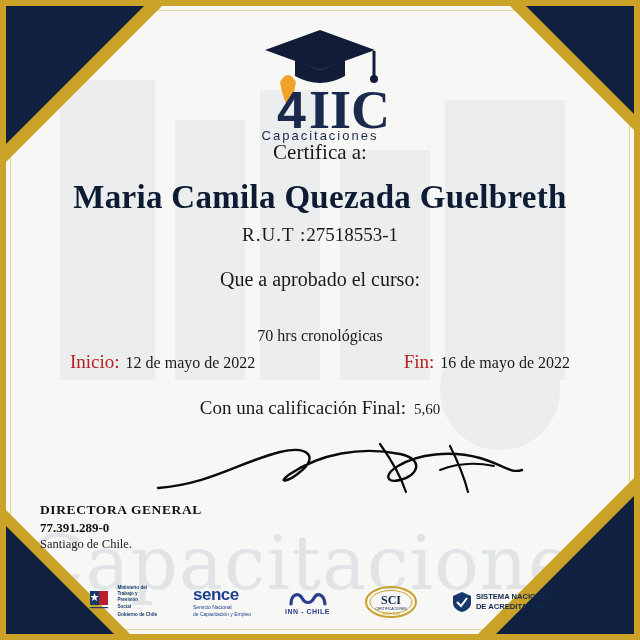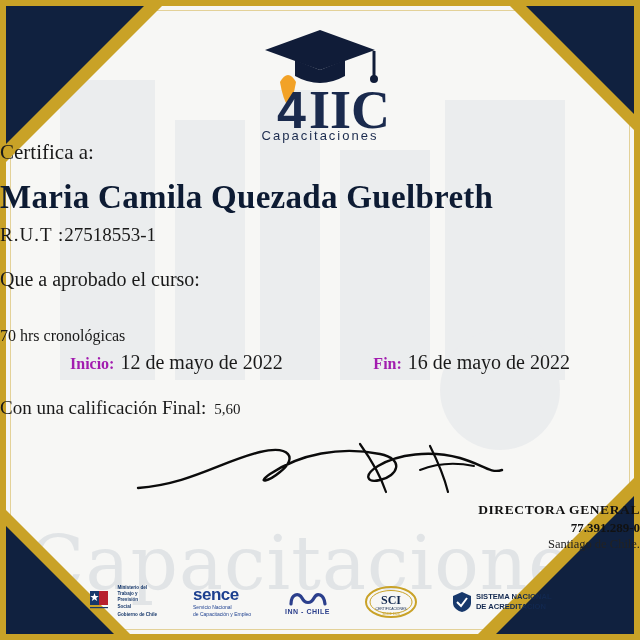--- a/index.html
+++ b/index.html
@@ -152,21 +152,21 @@
     text-align: center;
     z-index: 5;
   }
   .logo-svg { display: block; margin: 0 auto; }
 
   
   .content {
     position: absolute;
     top: 140px;
     left: 0; right: 0;
-    text-align: left;
+    text-align: center;
     z-index: 5;
   }
   .certifica {
     font-size: 21px;
     color: #1a1a1a;
     margin-bottom: 14px;
   }
   .student-name {
     font-size: 33px;
     color: #0d1b33;
@@ -209,47 +209,48 @@
     top: 0;
     white-space: nowrap;
   }
   .date-end {
     position: absolute;
     right: 0;
     top: 0;
     white-space: nowrap;
   }
   .date-label {
-    color: #a21caf;
-    font-weight: bold;
+    color: #b91c1c;
+    font-weight: normal;
+    font-size: 19px;
+    margin-right: 6px;
+  }
+  .date-value {
     font-size: 16px;
-    margin-right: 6px;
-  }
-  .date-value {
-    font-size: 20px;
     color: #1a1a1a;
   }
 
   .grade-line {
     margin-top: 22px;
     font-size: 19px;
     color: #1a1a1a;
   }
   .grade-value {
     font-size: 15px;
     margin-left: 8px;
   }
 
   
   .signature-block {
     position: absolute;
     top: 440px;
     left: 0; right: 0;
-    text-align: right;
+    text-align: left;
     z-index: 5;
+    padding-left: 40px;
   }
   .signature-svg { display: block; margin: 0 auto; }
   .sig-title {
     font-size: 13.5px;
     font-weight: bold;
     color: #111;
     letter-spacing: 0.6px;
     margin-top: 2px;
   }
   .sig-rut {

